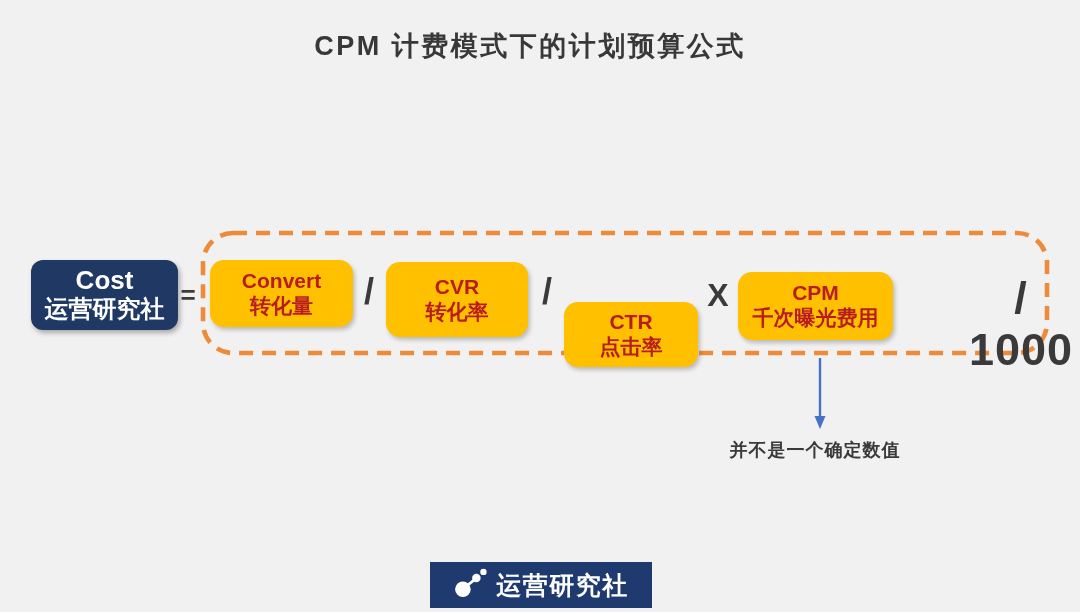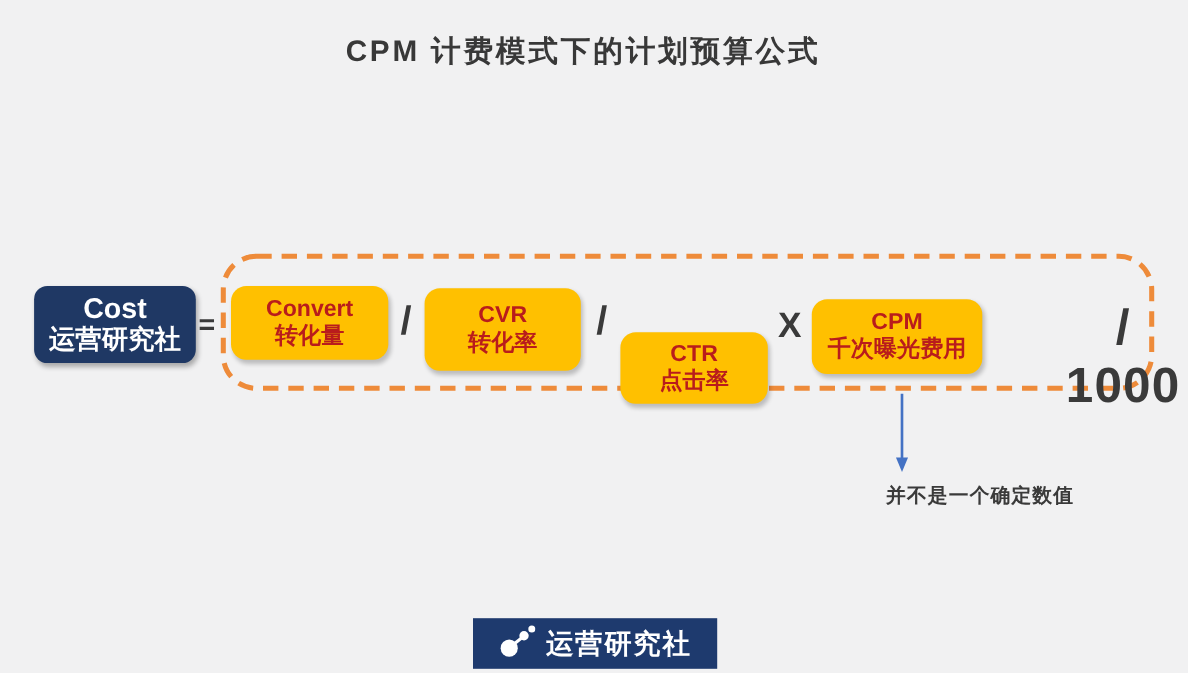--- a/index.html
+++ b/index.html
@@ -72,21 +72,21 @@
   .term-cpm     { left: 738px; top: 272px; width: 155px; height: 68px; }
 
   .pointer-arrow {
     position: absolute;
     left: 804px; top: 356px;
     width: 32px; height: 76px;
   }
 
   .annotation {
     position: absolute;
-    left: 768px; top: 438px;
+    left: 692px; top: 438px;
     width: 246px;
     text-align: center;
     font-size: 18px;
     font-weight: 700;
     color: #3a3a3a;
     letter-spacing: 1px;
   }
 
   .brand-footer {
     position: absolute;

